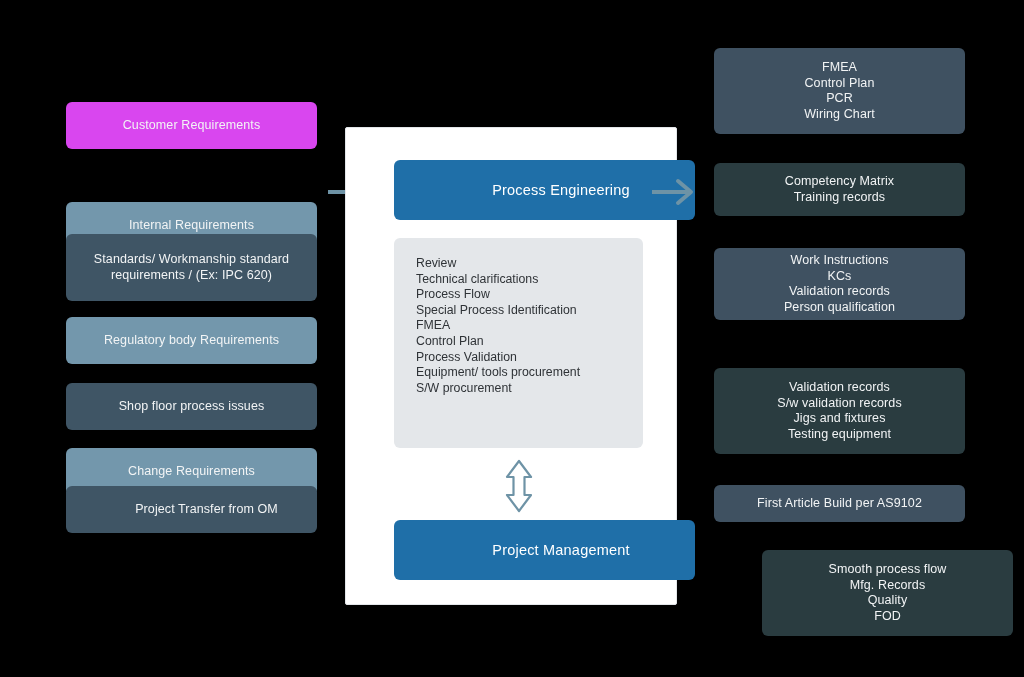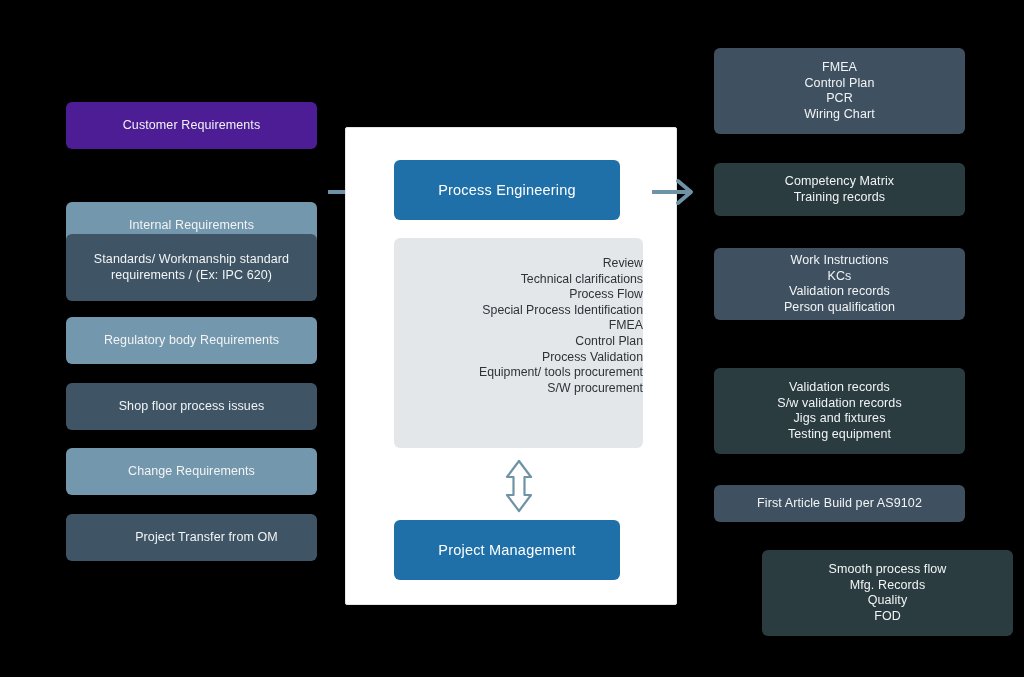--- a/index.html
+++ b/index.html
@@ -54,44 +54,44 @@
     height: 478px;
     background: #ffffff;
     border: 1px solid #e3e6e9;
     box-sizing: border-box;
     border-radius: 2px;
   }
 
   .center-blue {
     position: absolute;
     left: 394px;
-    width: 226px;
+    width: 268px;
     background: #1f6fa8;
     border-radius: 6px;
     display: flex;
     align-items: center;
     justify-content: center;
     color: #ffffff;
     font-size: 14.5px;
     letter-spacing: 0.2px;
+    padding-left: 33px;
   }
   #process-engineering-box { top: 160px; height: 60px; }
   #project-management-box  { top: 520px; height: 60px; }
 
   #activity-list {
     position: absolute;
     left: 394px;
     top: 238px;
     width: 249px;
     height: 210px;
     background: #e4e7ea;
     border-radius: 6px;
     box-sizing: border-box;
     padding: 18px 0 0 22px;
-    text-align: right;
   }
   #activity-list .item {
     color: #2f3337;
     font-size: 12.3px;
     line-height: 15.6px;
     white-space: nowrap;
   }
 
   
   .right-col .box { left: 714px; width: 251px; }
@@ -113,28 +113,28 @@
     width: 44px;
     height: 56px;
   }
 </style>
 </head>
 <body>
 
 <div id="canvas">
 
   <div class="left-col">
-    <div class="box" id="in-0" style="top:102px;height:47px;background:#4c1d95;">Customer Requirements</div>
+    <div class="box" id="in-0" style="top:102px;height:47px;background:#d946ef;">Customer Requirements</div>
     <div class="box" id="in-1" style="top:169px;height:47px;background:#7397ac;margin-top:33px;">Internal Requirements</div>
     <div class="box" id="in-2" style="top:234px;height:67px;background:#3f5565;">Standards/ Workmanship standard
 requirements / (Ex: IPC 620)</div>
     <div class="box" id="in-3" style="top:317px;height:47px;background:#7397ac;">Regulatory body Requirements</div>
     <div class="box" id="in-4" style="top:383px;height:47px;background:#3f5565;">Shop floor process issues</div>
     <div class="box" id="in-5" style="top:448px;height:47px;background:#7397ac;">Change Requirements</div>
-    <div class="box" id="in-6" style="top:514px;height:47px;background:#3f5565;padding-left:40px;">Project Transfer from OM</div>
+    <div class="box" id="in-6" style="top:486px;height:47px;background:#3f5565;padding-left:40px;">Project Transfer from OM</div>
   </div>
 
   <div class="h-arrow" id="arrow-left-to-center">
     <svg width="50" height="32" viewBox="0 0 50 32" xmlns="http://www.w3.org/2000/svg">
       <path d="M2 16 H40" stroke="#6e93a6" stroke-width="4" fill="none" stroke-linecap="butt"></path>
       <path d="M28 5 L41 16 L28 27" stroke="#6e93a6" stroke-width="4" fill="none" stroke-linecap="round" stroke-linejoin="round"></path>
     </svg>
   </div>
 
   <div id="center-panel"></div>

